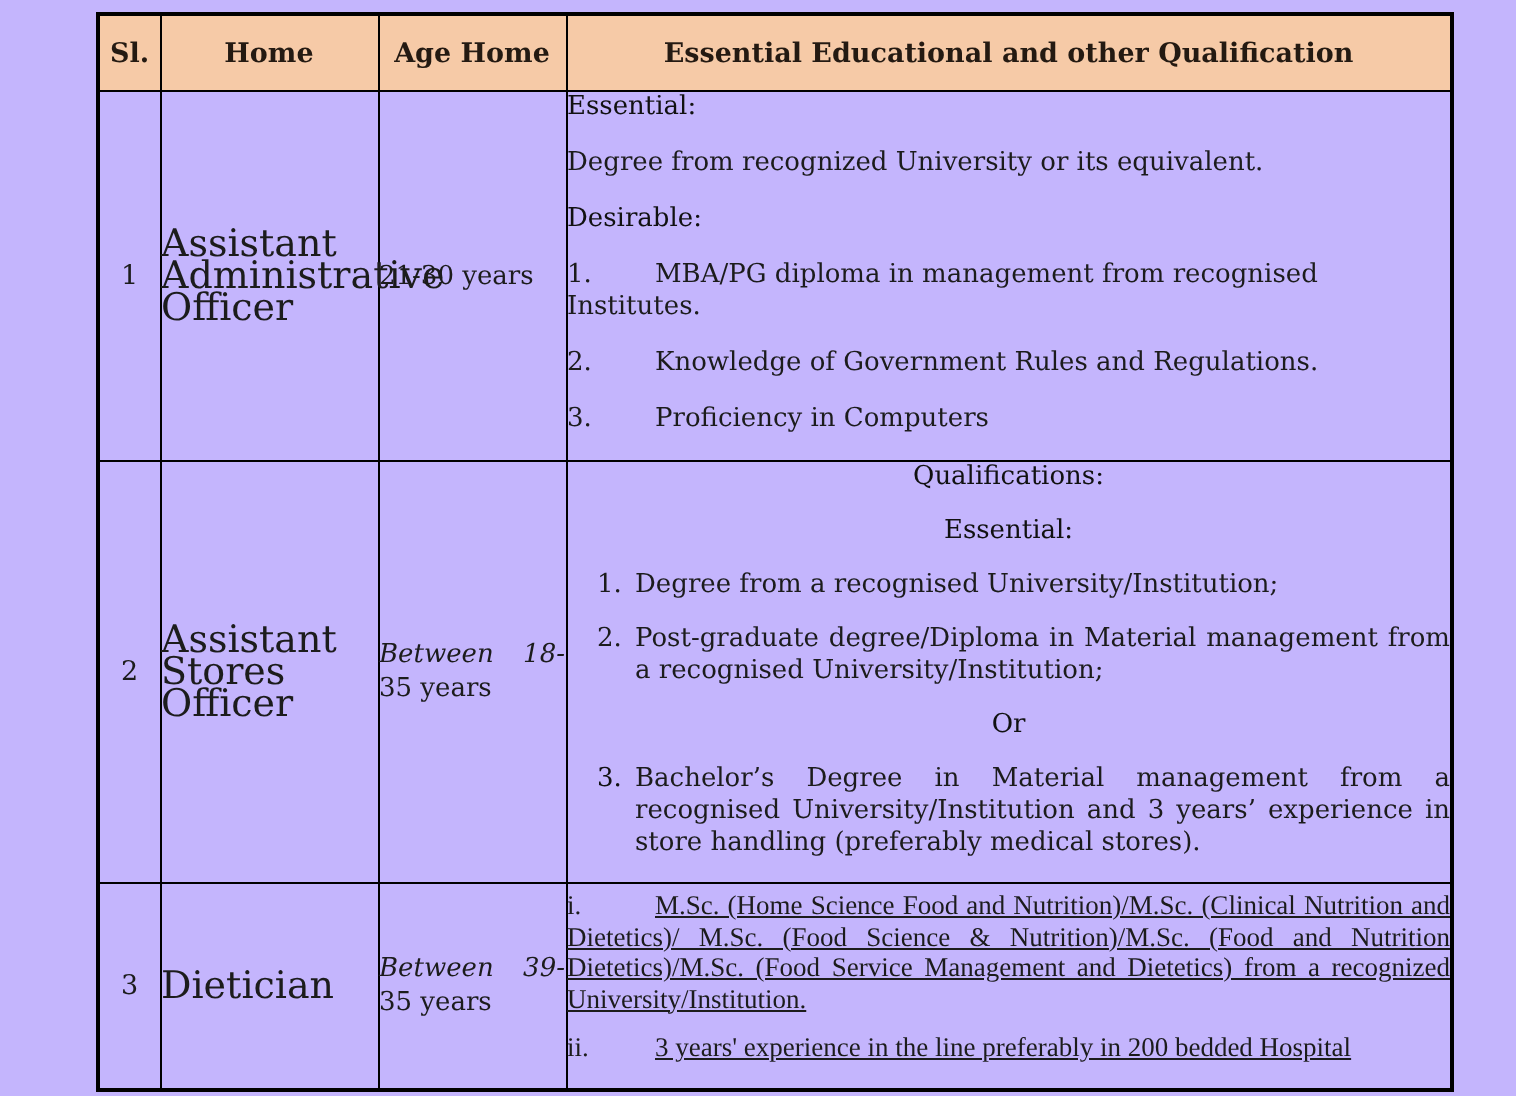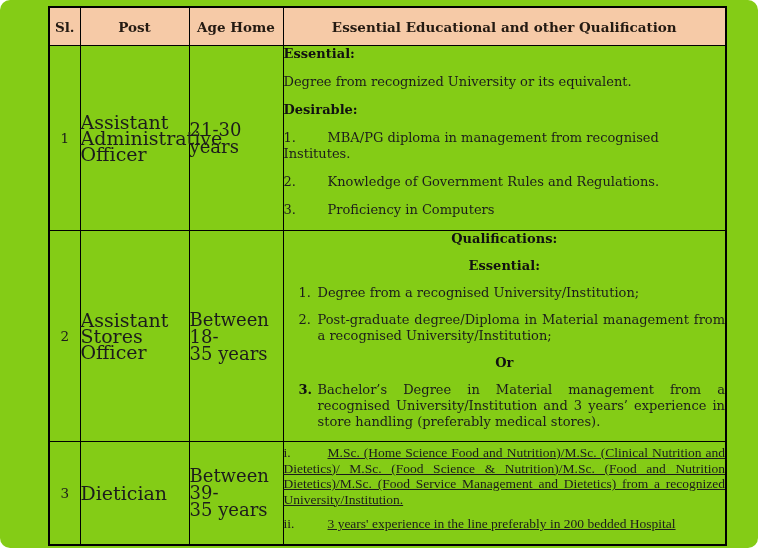--- a/index.html
+++ b/index.html
@@ -1,23 +1,22 @@
 <!DOCTYPE html>
 <html><head>
 <meta charset="utf-8">
 <style>
   html,body{margin:0;padding:0;background:#ffffff;}
   .page{
     position:relative;
     width:758px;height:548px;
-    background:#84cc16;
+    background:#c4b5fd;
     font-family:"DejaVu Serif", serif;
     color:#1c1c1c;
     overflow:hidden;
-    border-radius:10px;
   }
   table.doc-table{
     position:absolute;left:48px;top:6px;
     width:677px;
     border-collapse:collapse;
     table-layout:fixed;
     border:2px solid #000;
   }
   .doc-table td, .doc-table th{
     border:1px solid #000;
@@ -27,29 +26,29 @@
   .doc-table th{
     background:#F6CAA7;
     color:#241a12;
     font-weight:bold;
     font-size:13.5px;
     height:37px;
     text-align:center;
   }
   .cell-sl{text-align:center;font-size:13.5px;}
   .cell-post{font-size:19px;line-height:16px;padding:2px 3px 2px 5px;}
-  .cell-age{font-size:18px;line-height:17px;padding:2px 4px;}
-  .jl{text-align:justify;text-align-last:justify;}
+  .cell-age{font-size:13px;line-height:17px;padding:2px 4px;}
+  .jl{text-align:justify;text-align-last:justify;font-style:italic;}
   .qcell{
     vertical-align:top;
     font-size:13px;
     padding:5px 4px 0 4px;
   }
   .qcell p{margin:0 0 12px;line-height:16px;}
-  .qcell .b{font-weight:bold;color:#111;}
+  .qcell .b{font-weight:normal;color:#111;}
   .tab{display:inline-block;width:44px;}
   .r2 p{margin-bottom:11px;text-align:center;}
   .hitem{
     position:relative;
     padding-left:34px;
     text-align:justify;
     line-height:16px;
     margin:0 0 11px;
   }
   .hitem .num{position:absolute;left:15px;top:0;}
@@ -69,21 +68,21 @@
     <colgroup>
       <col style="width:31px">
       <col style="width:109px">
       <col style="width:94px">
       <col style="width:443px">
     </colgroup>
 
     <tbody>
         <tr>
       <th>Sl.</th>
-      <th>Post</th>
+      <th>Home</th>
       <th>Age Home</th>
       <th>Essential Educational and other Qualification</th>
     </tr>
 
     <tr style="height:163px;">
       <td class="cell-sl">1</td>
       <td class="cell-post">Assistant Administrative Officer</td>
       <td class="cell-age">
         <div>21-30 years</div>
       </td>

